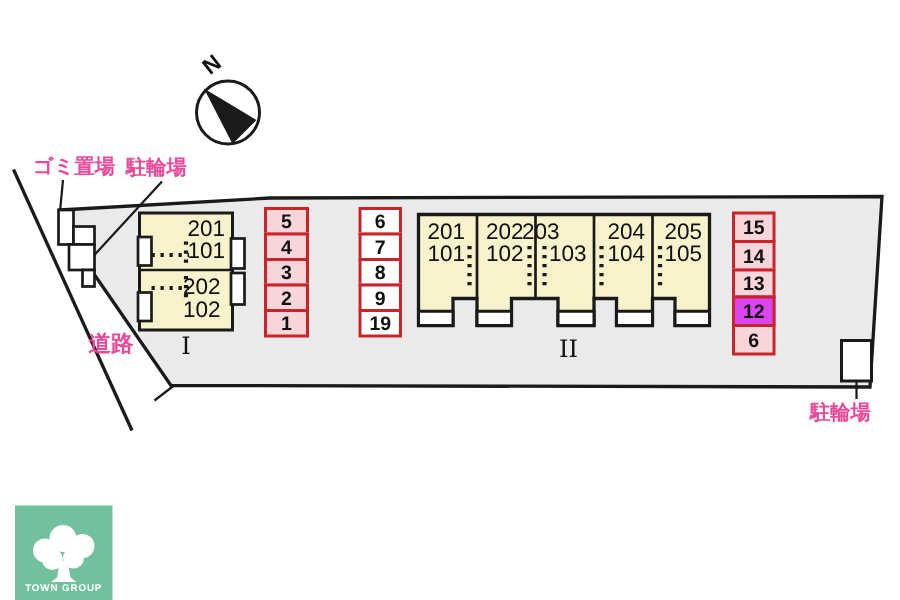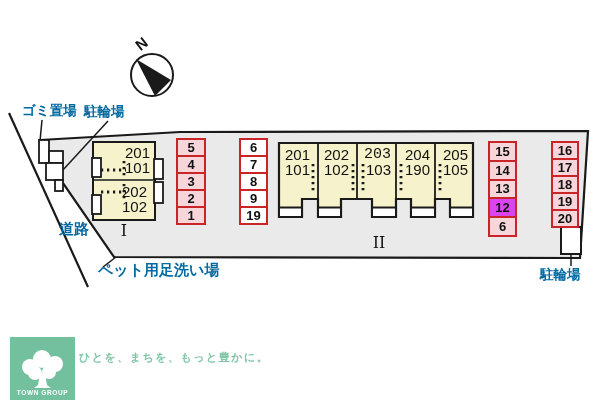--- a/index.html
+++ b/index.html
@@ -1,21 +1,21 @@
 <!DOCTYPE html>
 <html><head>
 <meta charset="utf-8">
 <style>
   html,body { margin:0; padding:0; }
   .canvas {
     position:relative; width:600px; height:400px; background:#ffffff;
     font-family:"Liberation Sans", sans-serif; overflow:hidden;
   }
   svg.plan { position:absolute; left:0; top:0; }
-  .jlabel { position:absolute; font-weight:700; color:#0369a1; white-space:nowrap; }
+  .jlabel { position:absolute; font-weight:700; color:#ec4899; white-space:nowrap; }
   .north {
     position:absolute; left:136px; top:35px; font-size:15px; font-weight:700;
     color:#111; transform:rotate(-38deg);
   }
   .b1label { position:absolute; width:34px; text-align:right; font-size:15px;
     color:#111; line-height:15px; white-space:nowrap; }
   .b2label { position:absolute; width:28px; text-align:right; font-size:15px;
     color:#111; line-height:15px; white-space:nowrap; }
   .roman { position:absolute; font-family:"DejaVu Serif", serif; font-size:16px;
     color:#111; text-align:center; }
@@ -105,40 +105,39 @@
     </g>
 
     <rect x="561" y="227" width="20" height="27" fill="#ffffff" stroke="#1a1a1a" stroke-width="2"></rect>
   </svg>
 
   <div class="north">N</div>
 
   <div class="jlabel" style="left:22px; top:102px; font-size:13.5px;">ゴミ置場</div>
   <div class="jlabel" style="left:84px; top:103px; font-size:13.5px;">駐輪場</div>
   <div class="jlabel" style="left:23px; top:220px; font-size:15px;margin-left:36px;">道路</div>
-  <div class="jlabel" style="left:98px; top:261px; font-size:15px;">ペット用足洗い場</div>
   <div class="jlabel" style="left:540px; top:266px; font-size:13.5px;">駐輪場</div>
 
   <div class="b1label" style="left:116px; top:145px;">201</div>
   <div class="b1label" style="left:116px; top:160px;">101</div>
   <div class="b1label" style="left:113px; top:184px;">202</div>
   <div class="b1label" style="left:113px; top:199px;">102</div>
   <div class="roman" style="left:118px; top:221px; width:12px;">I</div>
 
   <div class="b2label" style="left:282px; top:147px;">201</div>
   <div class="b2label" style="left:282px; top:162px;">101</div>
   <div class="b2label" style="left:321px; top:147px;">202</div>
   <div class="b2label" style="left:321px; top:162px;">102</div>
-  <div class="b2label" style="left:363px; top:147px;font-family:Liberation Mono, monospace;">203</div>
+  <div class="b2label" style="left:345px; top:147px;">203</div>
   <div class="b2label" style="left:363px; top:162px;">103</div>
   <div class="b2label" style="left:402px; top:147px;">204</div>
-  <div class="b2label" style="left:402px; top:162px;">190</div>
+  <div class="b2label" style="left:402px; top:162px;">104</div>
   <div class="b2label" style="left:440px; top:147px;">205</div>
   <div class="b2label" style="left:440px; top:162px;">105</div>
-  <div class="roman" style="left:371px; top:233px; width:16px;">II</div>
+  <div class="roman" style="left:371px; top:223px; width:16px;">II</div>
 
   <div class="pcol" style="left:176px; top:138px; width:30px; height:84px;">
     <div class="pcell" style="background: rgb(246, 214, 218);">5</div>
     <div class="pcell" style="background: rgb(246, 214, 218);">4</div>
     <div class="pcell" style="background: rgb(246, 214, 218);">3</div>
     <div class="pcell" style="background: rgb(246, 214, 218);">2</div>
     <div class="pcell" style="background: rgb(246, 214, 218);">1</div>
   </div>
   <div class="pcol" style="left:239px; top:138px; width:29px; height:84px;">
     <div class="pcell" style="background: rgb(255, 255, 255);">6</div>
@@ -147,36 +146,28 @@
     <div class="pcell" style="background: rgb(255, 255, 255);">9</div>
     <div class="pcell" style="background: rgb(255, 255, 255);">19</div>
   </div>
   <div class="pcol" style="left:488px; top:141px; width:29px; height:96px;">
     <div class="pcell" style="background: rgb(246, 214, 218);">15</div>
     <div class="pcell" style="background: rgb(246, 214, 218);">14</div>
     <div class="pcell" style="background: rgb(246, 214, 218);">13</div>
     <div class="pcell" style="background: #d946ef;">12</div>
     <div class="pcell" style="background: rgb(246, 214, 218);">6</div>
   </div>
-  <div class="pcol" style="left:551px; top:141px; width:28px; height:80px;">
-    <div class="pcell" style="background: rgb(246, 214, 218);">16</div>
-    <div class="pcell" style="background: rgb(246, 214, 218);">17</div>
-    <div class="pcell" style="background: rgb(246, 214, 218);">18</div>
-    <div class="pcell" style="background: rgb(246, 214, 218);">19</div>
-    <div class="pcell" style="background: rgb(246, 214, 218);">20</div>
-  </div>
 
   <div class="footer-square">
     <svg width="52" height="38" viewBox="0 0 52 38">
       <g fill="#ffffff">
         <circle cx="13" cy="17" r="8"></circle>
         <circle cx="25" cy="9" r="9"></circle>
         <circle cx="38" cy="14" r="8"></circle>
         <circle cx="18" cy="23" r="7"></circle>
         <circle cx="32" cy="22" r="7"></circle>
         <path d="M23,24 L21,35 L17,38 L34,38 L30,35 L28,24 Z"></path>
       </g>
     </svg>
     <div class="logo-caption">TOWN GROUP</div>
   </div>
-  <div class="tagline">ひとを、まちを、もっと豊かに。</div>
 
 </div>
 
 </body></html>

